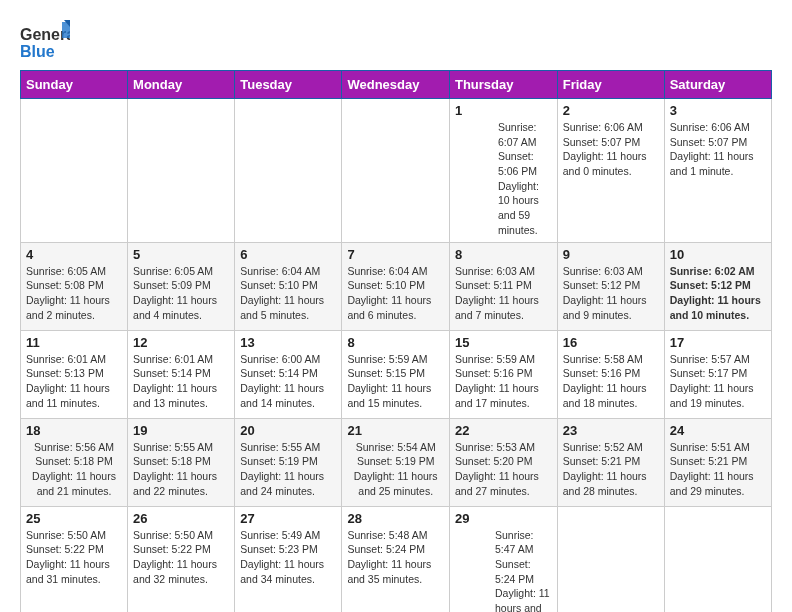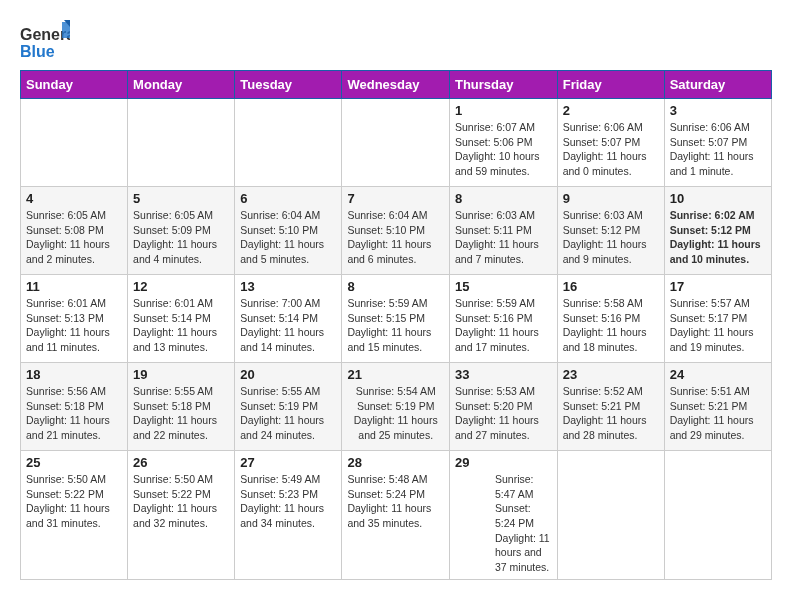--- a/index.html
+++ b/index.html
@@ -108,21 +108,21 @@
       </tr>
   </thead>
   <tbody id="calendar-body">
   <tr>
         <td class="empty"></td>
         <td class="empty"></td>
         <td class="empty"></td>
         <td class="empty"></td>
         <td>
           <span class="day-num">1</span>
-          <div class="day-info" style="white-space: pre-line;">Sunrise: 6:07 AM
+          <div class="day-info" style="white-space: pre-line; margin-left: 43px;">Sunrise: 6:07 AM
 Sunset: 5:06 PM
 Daylight: 10 hours and 59 minutes.</div>
         </td>
         <td>
           <span class="day-num">2</span>
           <div class="day-info" style="white-space: pre-line;">Sunrise: 6:06 AM
 Sunset: 5:07 PM
 Daylight: 11 hours and 0 minutes.</div>
         </td>
         <td>
@@ -184,21 +184,21 @@
 Daylight: 11 hours and 11 minutes.</div>
         </td>
         <td>
           <span class="day-num">12</span>
           <div class="day-info" style="white-space: pre-line;">Sunrise: 6:01 AM
 Sunset: 5:14 PM
 Daylight: 11 hours and 13 minutes.</div>
         </td>
         <td>
           <span class="day-num">13</span>
-          <div class="day-info" style="white-space: pre-line;">Sunrise: 7:00 AM
+          <div class="day-info" style="white-space: pre-line;">Sunrise: 6:00 AM
 Sunset: 5:14 PM
 Daylight: 11 hours and 14 minutes.</div>
         </td>
         <td>
           <span class="day-num">8</span>
           <div class="day-info" style="white-space: pre-line;">Sunrise: 5:59 AM
 Sunset: 5:15 PM
 Daylight: 11 hours and 15 minutes.</div>
         </td>
         <td>
@@ -216,21 +216,21 @@
         <td>
           <span class="day-num">17</span>
           <div class="day-info" style="white-space: pre-line;">Sunrise: 5:57 AM
 Sunset: 5:17 PM
 Daylight: 11 hours and 19 minutes.</div>
         </td>
       </tr>
       <tr>
         <td>
           <span class="day-num">18</span>
-          <div class="day-info" style="white-space: pre-line;">Sunrise: 5:56 AM
+          <div class="day-info" style="white-space: pre-line; text-align: center;">Sunrise: 5:56 AM
 Sunset: 5:18 PM
 Daylight: 11 hours and 21 minutes.</div>
         </td>
         <td>
           <span class="day-num">19</span>
           <div class="day-info" style="white-space: pre-line;">Sunrise: 5:55 AM
 Sunset: 5:18 PM
 Daylight: 11 hours and 22 minutes.</div>
         </td>
         <td>
@@ -239,21 +239,21 @@
 Sunset: 5:19 PM
 Daylight: 11 hours and 24 minutes.</div>
         </td>
         <td>
           <span class="day-num">21</span>
           <div class="day-info" style="white-space: pre-line; text-align: center;">Sunrise: 5:54 AM
 Sunset: 5:19 PM
 Daylight: 11 hours and 25 minutes.</div>
         </td>
         <td>
-          <span class="day-num">33</span>
+          <span class="day-num">22</span>
           <div class="day-info" style="white-space: pre-line;">Sunrise: 5:53 AM
 Sunset: 5:20 PM
 Daylight: 11 hours and 27 minutes.</div>
         </td>
         <td>
           <span class="day-num">23</span>
           <div class="day-info" style="white-space: pre-line;">Sunrise: 5:52 AM
 Sunset: 5:21 PM
 Daylight: 11 hours and 28 minutes.</div>
         </td>

